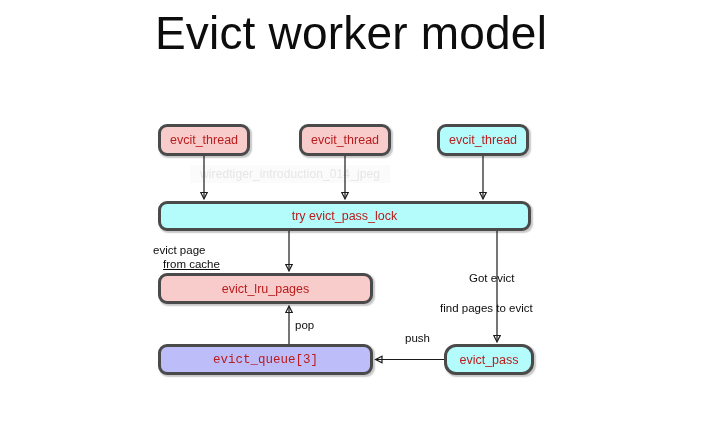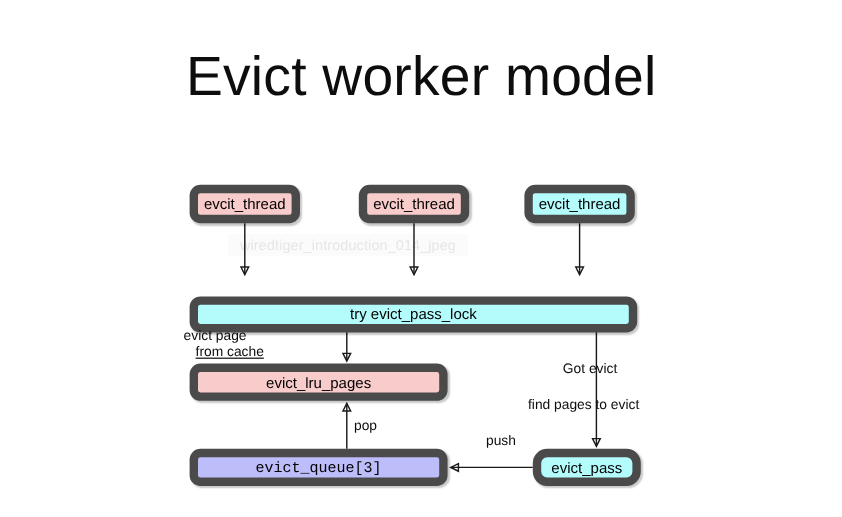--- a/index.html
+++ b/index.html
@@ -15,21 +15,20 @@
     overflow: hidden;
     font-family: "Liberation Sans", sans-serif;
     color: #000000;
   }
   #slide {
     position: absolute;
     left: 0; top: 0;
     width: 702px;
     height: 384px;
     background: #ffffff;
-    margin-top: 30px;
   }
   #page-title {
     position: absolute;
     left: 0;
     top: 8px;
     width: 702px;
     text-align: center;
     font-size: 46px;
     font-weight: 400;
     letter-spacing: 0.2px;
@@ -49,27 +48,27 @@
     font-size: 12px;
     line-height: 18px;
     text-align: center;
     white-space: nowrap;
     font-family: "Liberation Sans", sans-serif;
     letter-spacing: 0.1px;
   }
   .node {
     position: absolute;
     box-sizing: border-box;
-    border: 7px solid #a21caf;
+    border: 3px solid #a21caf;
     border-radius: 9px;
     display: flex;
     align-items: center;
     justify-content: center;
     font-size: 12.5px;
-    color: #000000;
+    color: #b91c1c;
     font-family: "Liberation Sans", sans-serif;
     white-space: nowrap;
     box-shadow: 1.5px 1.5px 1.5px rgba(0,0,0,0.22);
   }
   .node.pink  { background: #f9cccc; border-color: #4a4a4a; }
   .node.cyan  { background: #b4fcfc; border-color: #4a4a4a; }
   .node.purple{ background: #bdbdfa; border-color: #4a4a4a; font-family: Liberation Mono, monospace; }
 
   .edge-label {
     position: absolute;
@@ -133,21 +132,21 @@
   </div>
 
   <div class="node pink" style="left:299px; top:124px; width:92px; height:32px;">
     <span>evcit_thread</span>
   </div>
 
   <div class="node cyan" style="left:437px; top:124px; width:92px; height:32px;">
     <span>evcit_thread</span>
   </div>
 
-  <div class="node cyan" style="left:158px; top:217px; width:373px; height:30px;text-align:center;">
+  <div class="node cyan" style="left:158px; top:201px; width:373px; height:30px;text-align:center;">
     <span>try evict_pass_lock</span>
   </div>
 
   <div class="node pink" style="left:158px; top:273px; width:215px; height:31px;">
     <span>evict_lru_pages</span>
   </div>
 
   <div class="node purple" style="left:158px; top:344px; width:215px; height:31px;">
     <span>evict_queue[3]</span>
   </div>

